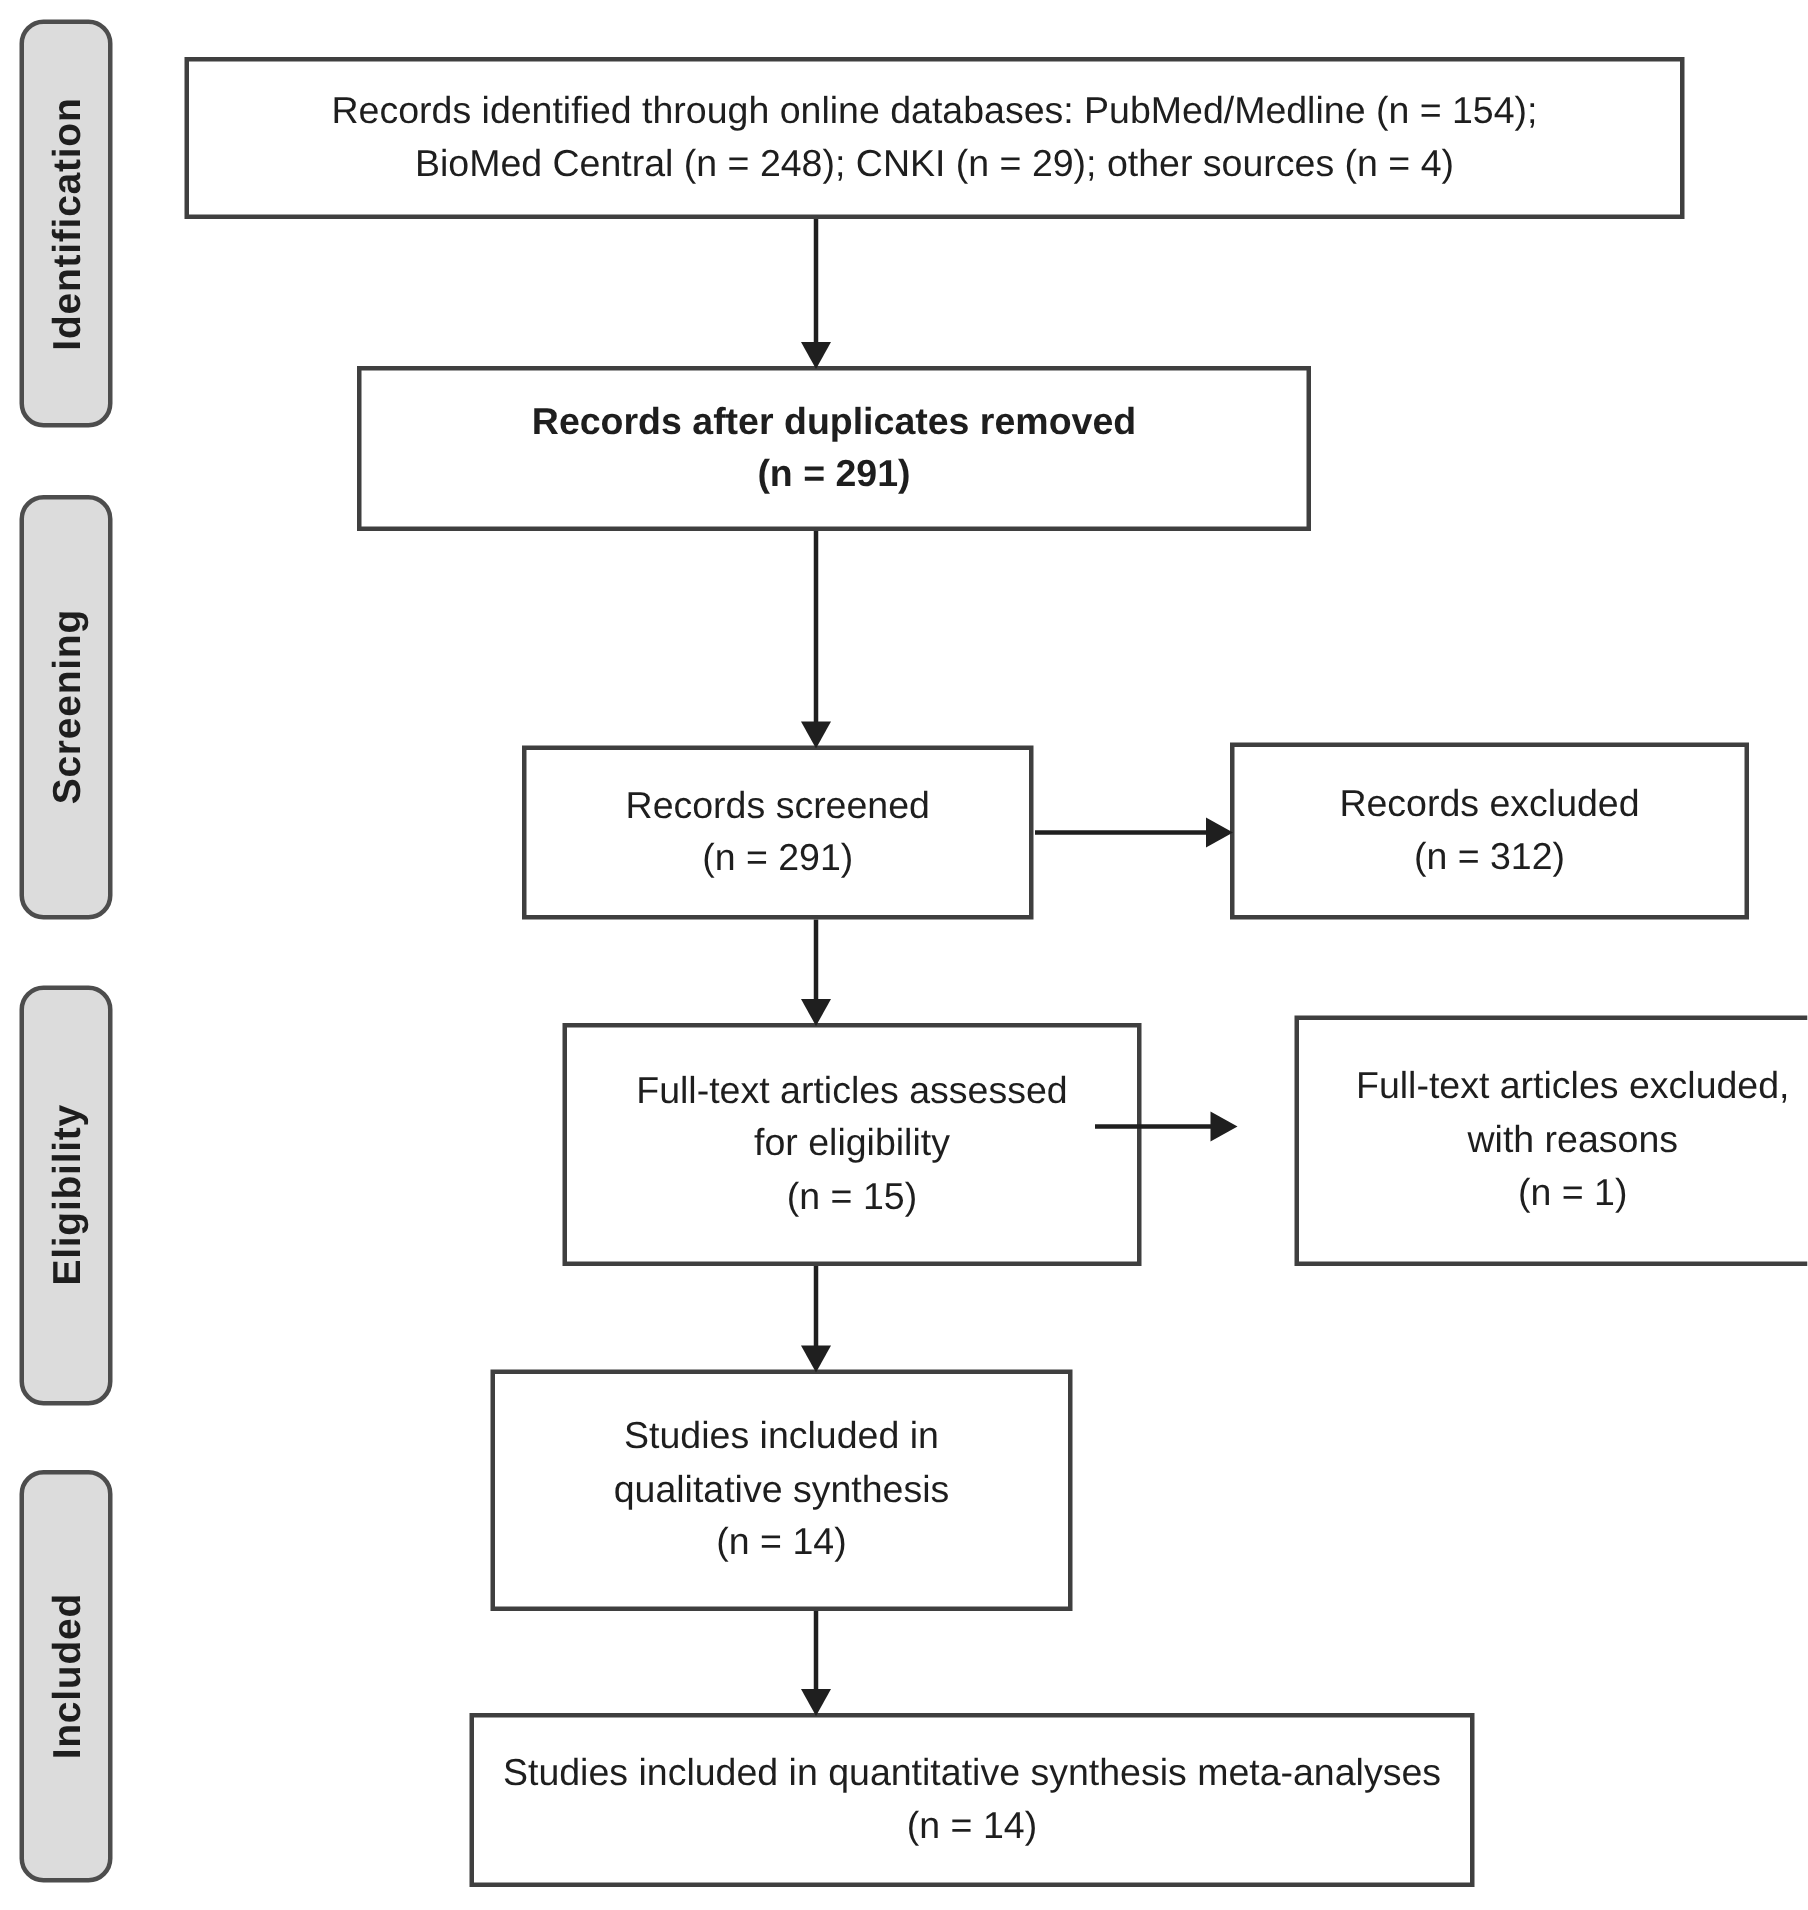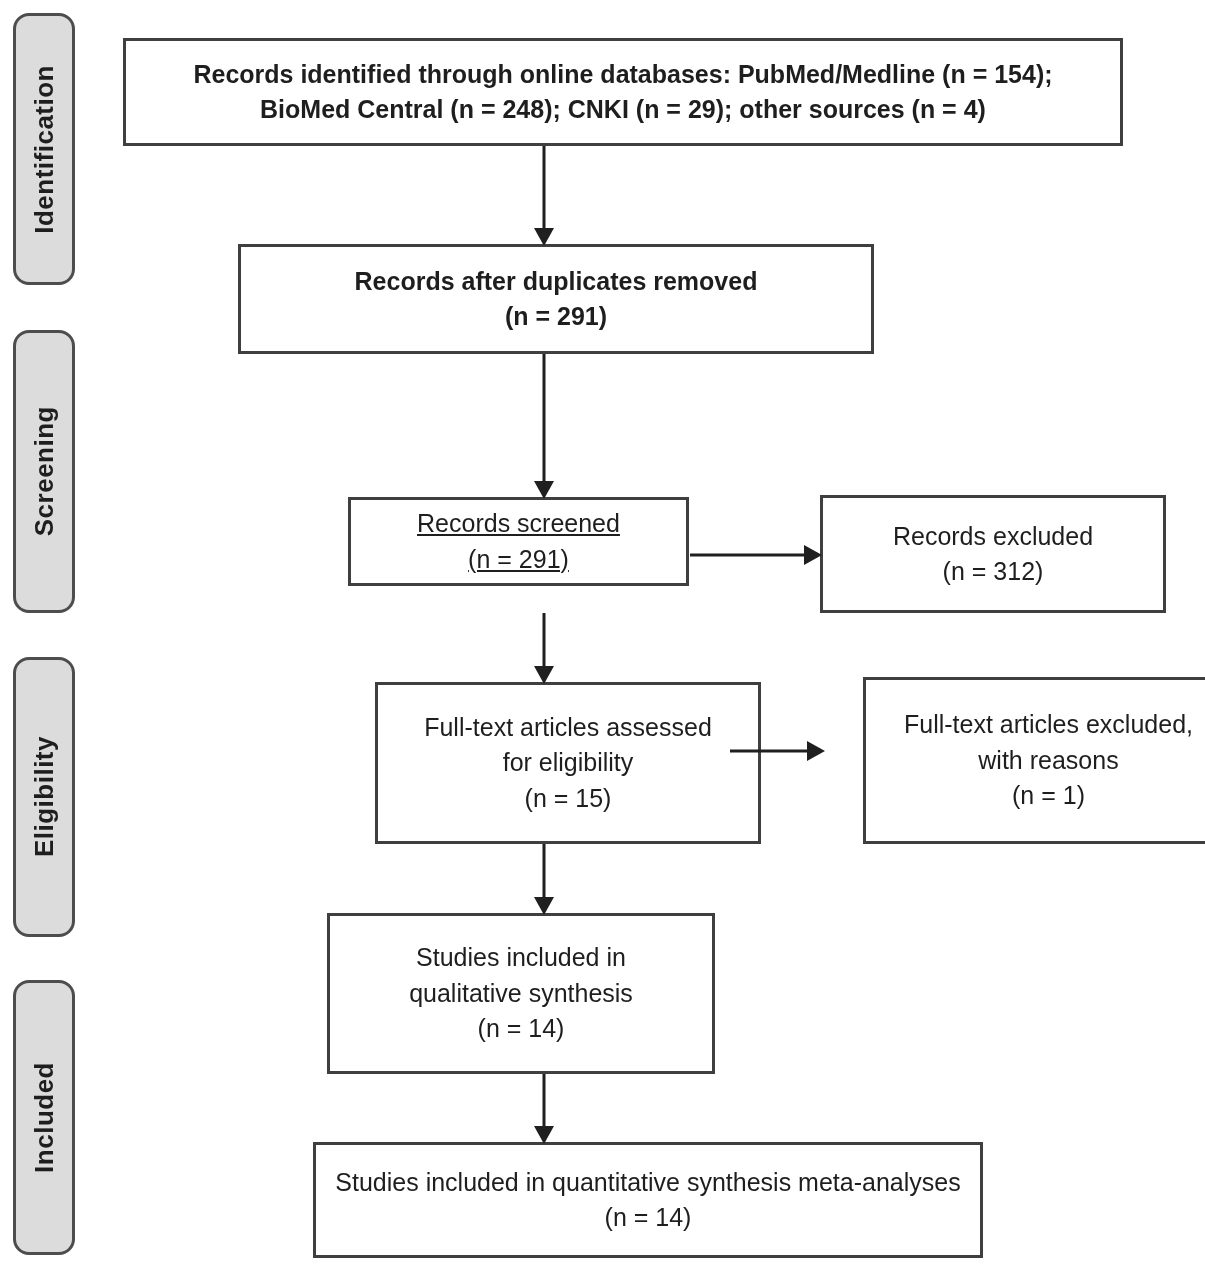--- a/index.html
+++ b/index.html
@@ -48,23 +48,23 @@
   }
   .phase-label span {
     writing-mode: vertical-rl;
     transform: rotate(180deg);
     font-weight: bold;
     font-size: 26px;
     letter-spacing: 0.5px;
     white-space: nowrap;
   }
   
-  #box-identified        { left: 123px; top: 38px;   width: 1000px; height: 108px; font-weight: bold; }
+  #box-identified        { left: 123px; top: 38px;   width: 1000px; height: 108px; }
   #box-deduplicated      { left: 238px; top: 244px;  width: 636px;  height: 110px; font-weight: bold; }
-  #box-screened          { left: 348px; top: 497px;  width: 341px;  height: 89px; text-decoration: underline; }
+  #box-screened          { left: 348px; top: 497px;  width: 341px;  height: 116px; }
   #box-records-excluded  { left: 820px; top: 495px;  width: 346px;  height: 118px; }
   #box-fulltext          { left: 343px; top: 682px;  width: 386px;  height: 162px; margin-left: 32px; }
   #box-fulltext-excluded { left: 823px; top: 677px;  width: 371px;  height: 167px; margin-left: 40px; }
   #box-qualitative       { left: 327px; top: 913px;  width: 388px;  height: 161px; }
   #box-quantitative      { left: 313px; top: 1142px; width: 670px;  height: 116px; padding: 2px 2px; }
   
   #phase-identification { top: 13px;  height: 272px; }
   #phase-screening      { top: 330px; height: 283px; }
   #phase-eligibility    { top: 657px; height: 280px; }
   #phase-included       { top: 980px; height: 275px; }

